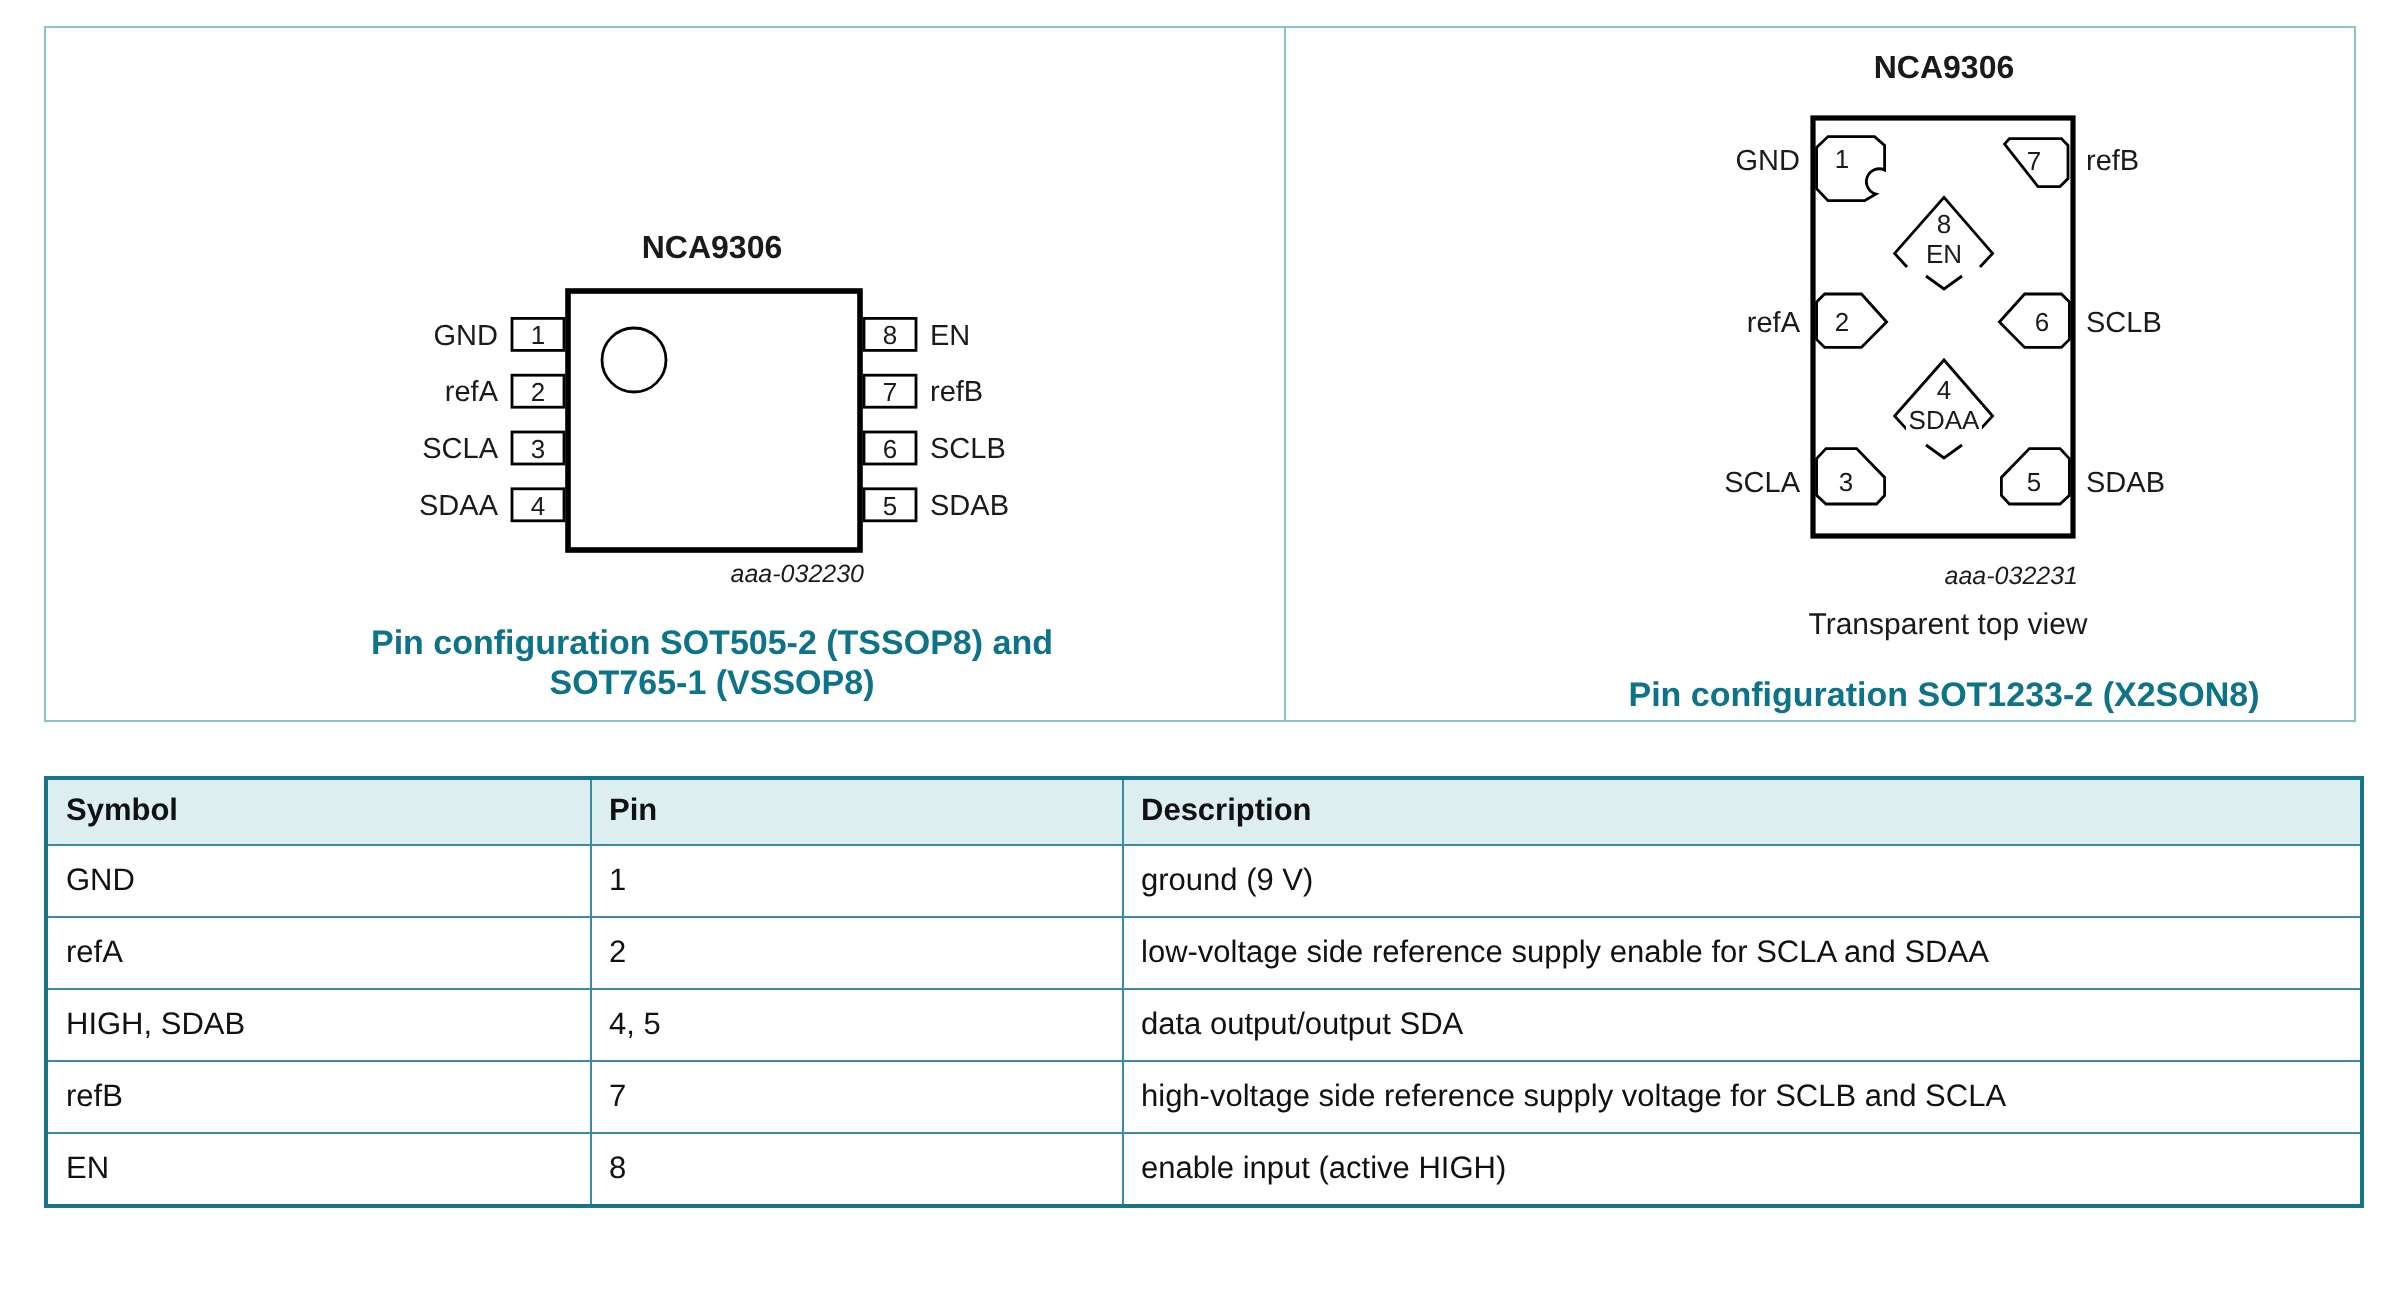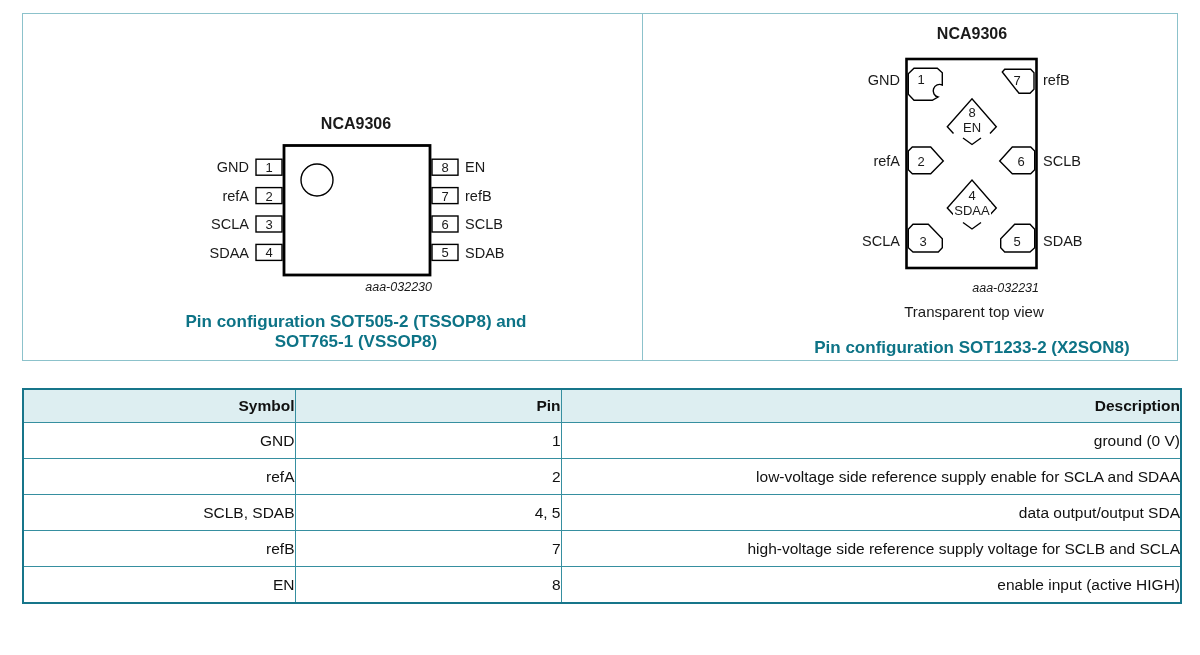--- a/index.html
+++ b/index.html
@@ -19,21 +19,21 @@
   .cap{font-size:17px;font-weight:bold;fill:#0d7386;}
   .note{font-size:15px;}
   .shape{fill:#ffffff;stroke:#000;stroke-width:1.4;}
   .line{fill:none;stroke:#000;stroke-width:1.4;}
   .chip{fill:#ffffff;stroke:#000;}
 
   table.pins{position:absolute;left:22px;top:388px;width:1158px;
       border-collapse:collapse;table-layout:fixed;background:#fff;
       font-size:15.5px;color:#111;}
   table.pins td,table.pins th{border:1px solid #368fa0;padding:0 0 0 9px;
-      text-align:right;vertical-align:middle;overflow:hidden;white-space:nowrap;}
+      text-align:left;vertical-align:middle;overflow:hidden;white-space:nowrap;}
   table.pins th{background:#ddeef1;height:32px;font-size:15.5px;font-weight:bold;}
   table.pins td{height:35px;}
   table.pins{border:2px solid #17758a;}
   col.c1{width:272px;} col.c2{width:266px;} col.c3{width:620px;}
 </style>
 </head>
 <body>
 
 <div class="page">
 
@@ -137,29 +137,29 @@
       <tr>
         <th>Symbol</th>
         <th>Pin</th>
         <th>Description</th>
       </tr>
     </thead>
     <tbody>
       <tr>
         <td>GND</td>
         <td>1</td>
-        <td>ground (0 V)</td>
+        <td>ground (9 V)</td>
       </tr>
       <tr>
         <td>refA</td>
         <td>2</td>
         <td>low-voltage side reference supply enable for SCLA and SDAA</td>
       </tr>
       <tr>
-        <td>SCLB, SDAB</td>
+        <td>HIGH, SDAB</td>
         <td>4, 5</td>
         <td>data output/output SDA</td>
       </tr>
       <tr>
         <td>refB</td>
         <td>7</td>
         <td>high-voltage side reference supply voltage for SCLB and SCLA</td>
       </tr>
       <tr>
         <td>EN</td>

